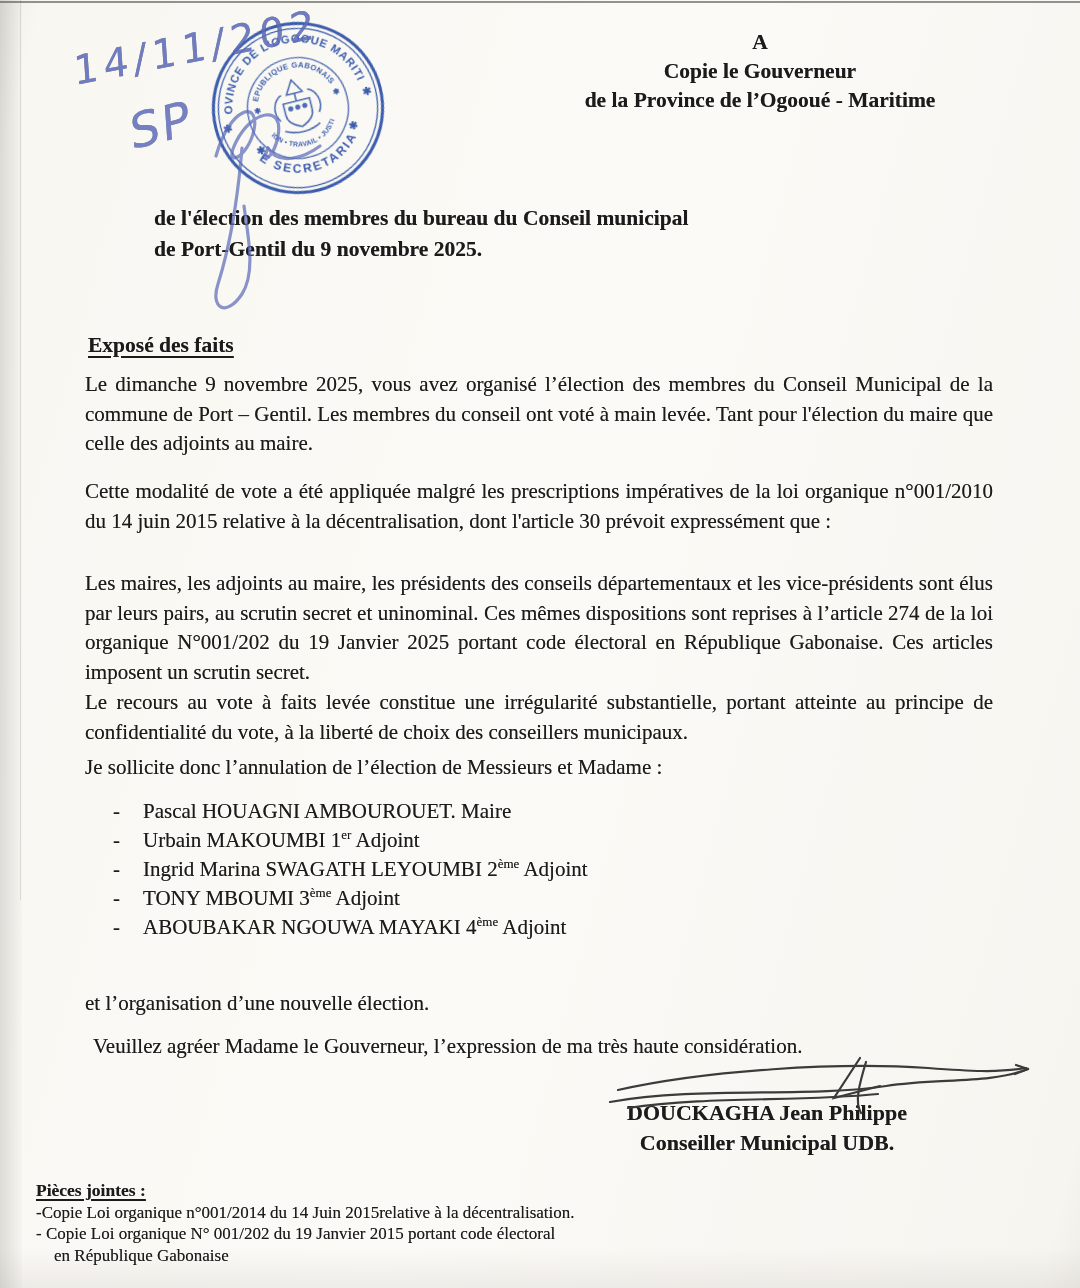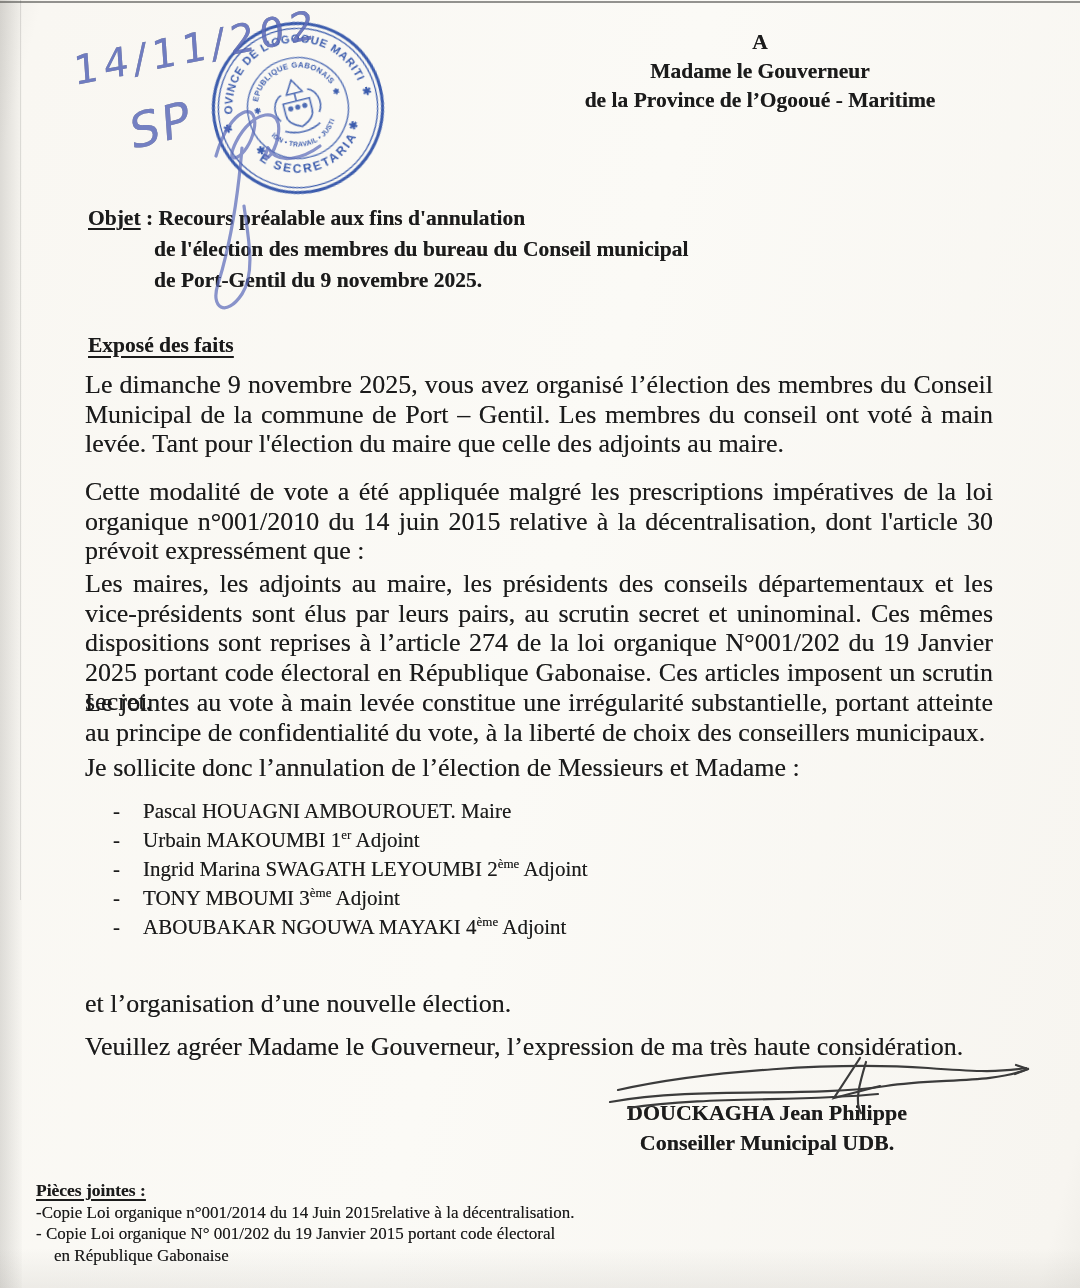--- a/index.html
+++ b/index.html
@@ -60,36 +60,36 @@
 
   .heading{
     position:absolute;left:88px;top:333px;
     font-weight:bold;font-size:21.5px;
     text-decoration:underline;text-decoration-thickness:2px;text-underline-offset:4px;
   }
 
   
   .para{
     position:absolute;left:85px;width:908px;
-    font-size:26px;line-height:29.5px;
+    font-size:21px;line-height:29.5px;
     text-align:justify;margin:0;
   }
   .p1{top:370px;}
   .p2{top:477px;}
   .p3{top:569px;}
   .p4{top:688px;}
   .request{top:753px;text-align:left;}
 
   .officials{position:absolute;left:113px;top:797px;font-size:21px;line-height:29px;}
   .officials .row{white-space:nowrap;}
   .officials .dash{display:inline-block;width:30px;}
   .officials sup{font-size:13px;vertical-align:super;line-height:0;}
 
   .closing1{top:965px;text-align:left;margin-top:24px;}
-  .closing2{top:1032px;text-align:left;}
+  .closing2{top:1032px;text-align:left;margin-left:8px;}
 
   
   .sig-scribble{position:absolute;left:598px;top:1056px;z-index:2;}
   .sig-block{
     position:absolute;left:552px;top:1098px;width:430px;
     text-align:center;font-weight:bold;font-size:22px;line-height:30px;
   }
 
   
   .attachments{position:absolute;left:36px;top:1180px;font-size:17px;line-height:21.5px;}
@@ -158,36 +158,35 @@
       <circle cx="100" cy="99" r="2" fill="#2e51a8"></circle>
       <circle cx="108" cy="99" r="2" fill="#2e51a8"></circle>
       <path d="M 78 110 c -7 -10 -3 -24 7 -28"></path>
       <path d="M 122 110 c 7 -10 3 -24 -7 -28"></path>
       <path d="M 80 122 q 20 10 40 0"></path>
     </g>
   </svg>
 
   <div class="recipient txt">
     <div>A</div>
-    <div>Madame le Gouverneur</div>
+    <div>Copie le Gouverneur</div>
     <div>de la Province de l’Ogooué - Maritime</div>
   </div>
 
   <div class="subject txt">
-    <div><span class="u">Objet</span><span> : </span><span>Recours préalable aux fins d'annulation</span></div>
     <div class="cont">de l'élection des membres du bureau du Conseil municipal</div>
     <div class="cont">de Port-Gentil du 9 novembre 2025.</div>
   </div>
 
   <div class="heading txt">Exposé des faits</div>
 
   <p class="para p1 txt">Le dimanche 9 novembre 2025, vous avez organisé l’élection des membres du Conseil Municipal de la commune de Port – Gentil. Les membres du conseil ont voté à main levée. Tant pour l'élection du maire que celle des adjoints au maire.</p>
   <p class="para p2 txt">Cette modalité de vote a été appliquée malgré les prescriptions impératives de la loi organique n°001/2010 du 14 juin 2015 relative à la décentralisation, dont l'article 30 prévoit expressément que :</p>
   <p class="para p3 txt">Les maires, les adjoints au maire, les présidents des conseils départementaux et les vice-présidents sont élus par leurs pairs, au scrutin secret et uninominal. Ces mêmes dispositions sont reprises à l’article 274 de la loi organique N°001/202 du 19 Janvier 2025 portant code électoral en République Gabonaise. Ces articles imposent un scrutin secret.</p>
-  <p class="para p4 txt">Le jointes au vote à main levée constitue une irrégularité substantielle, portant atteinte au principe de confidentialité du vote, à la liberté de choix des conseillers municipaux.</p>
+  <p class="para p4 txt">Le recours au vote à faits levée constitue une irrégularité substantielle, portant atteinte au principe de confidentialité du vote, à la liberté de choix des conseillers municipaux.</p>
   <p class="para request txt">Je sollicite donc l’annulation de l’élection de Messieurs et Madame :</p>
 
   <div class="officials txt">
     <div class="row"><span class="dash">-</span><span>Pascal HOUAGNI AMBOUROUET.</span> <span></span><sup></sup> <span>Maire</span></div>
     <div class="row"><span class="dash">-</span><span>Urbain MAKOUMBI</span> <span> 1</span><sup>er</sup> <span>Adjoint</span></div>
     <div class="row"><span class="dash">-</span><span>Ingrid Marina SWAGATH LEYOUMBI</span> <span>2</span><sup>ème</sup> <span>Adjoint</span></div>
     <div class="row"><span class="dash">-</span><span>TONY MBOUMI</span> <span> 3</span><sup>ème</sup> <span>Adjoint</span></div>
     <div class="row"><span class="dash">-</span><span>ABOUBAKAR NGOUWA MAYAKI</span> <span>4</span><sup>ème</sup> <span>Adjoint</span></div>
   </div>
 

